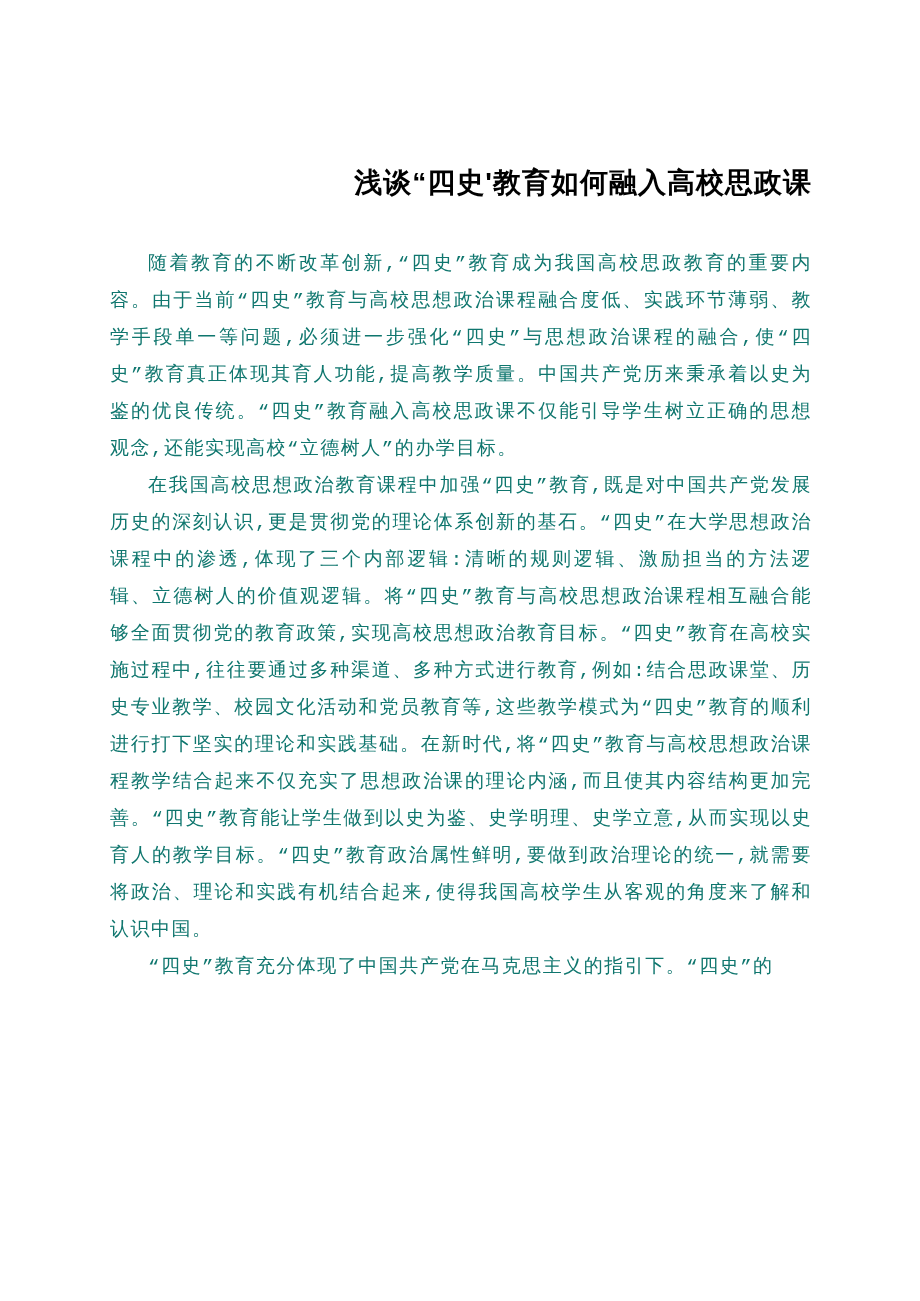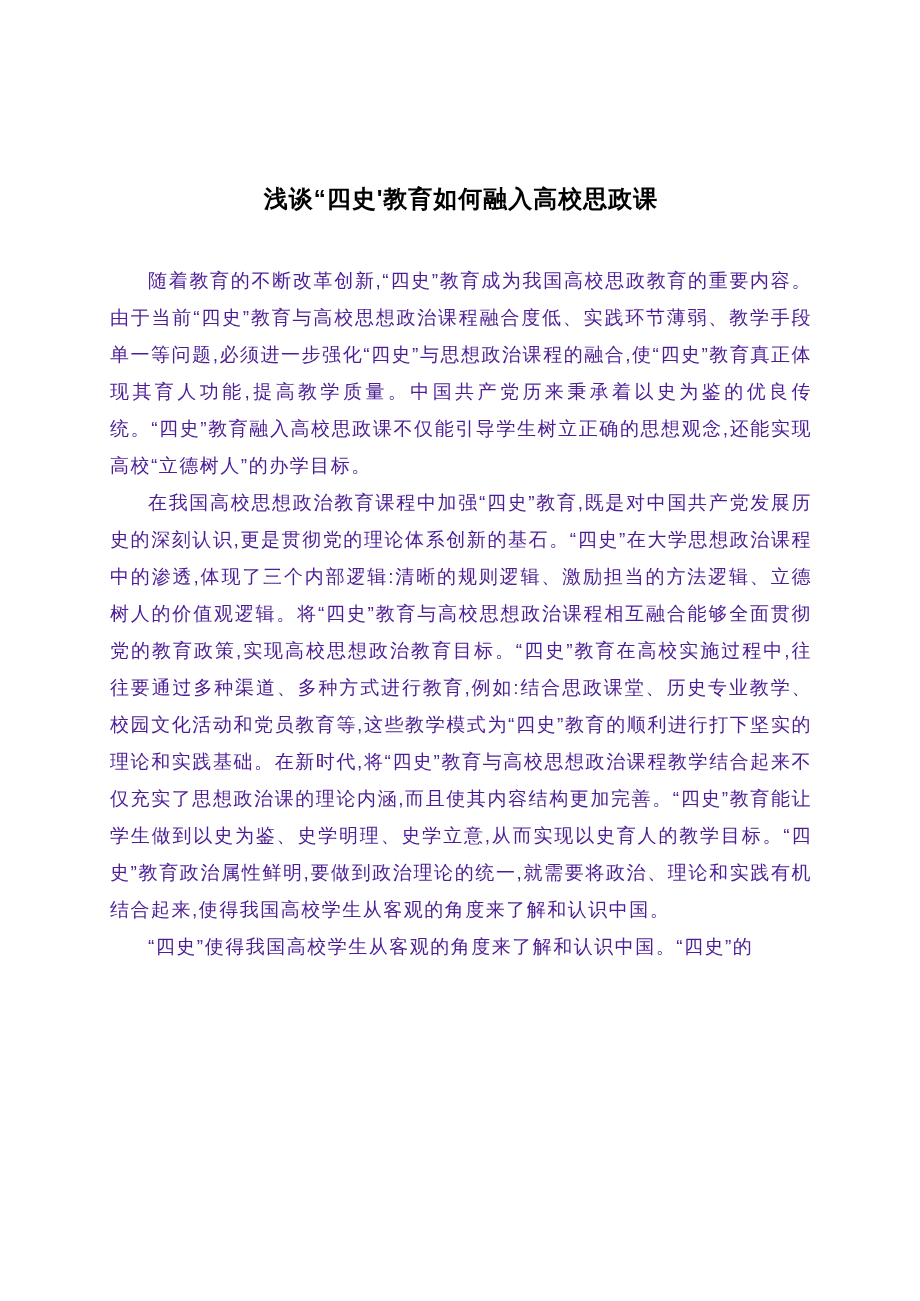--- a/index.html
+++ b/index.html
@@ -12,47 +12,47 @@
     width: 920px;
     height: 1301px;
     margin: 0 auto;
     background: #ffffff;
     box-sizing: border-box;
     padding: 168px 108px 0 110px;
     color: #000000;
     overflow: hidden;
   }
   .doc-title {
-    margin: 16px;
+    margin: 0;
     font-family: "Liberation Sans", "DejaVu Sans", sans-serif;
-    font-size: 24px;
+    font-size: 28px;
     font-weight: 700;
     line-height: 30px;
-    text-align: center;
+    text-align: right;
     letter-spacing: 1px;
     color: #000000;
   }
   .doc-body {
     margin-top: 48px;
-    font-family: Liberation Sans, sans-serif;
+    font-family: Liberation Mono, monospace;
     font-size: 19px;
     line-height: 37px;
     letter-spacing: 1.5px;
     text-align: justify;
-    color: #4c1d95;
+    color: #0f766e;
   }
   .doc-body p {
     margin: 0;
     padding: 0;
     text-indent: 2em;
   }
 </style>
 </head>
 <body>
 
 <div class="page">
   <h1 class="doc-title">浅谈“四史'教育如何融入高校思政课</h1>
   <div class="doc-body">
     <p>随着教育的不断改革创新,“四史”教育成为我国高校思政教育的重要内容。由于当前“四史”教育与高校思想政治课程融合度低、实践环节薄弱、教学手段单一等问题,必须进一步强化“四史”与思想政治课程的融合,使“四史”教育真正体现其育人功能,提高教学质量。中国共产党历来秉承着以史为鉴的优良传统。“四史”教育融入高校思政课不仅能引导学生树立正确的思想观念,还能实现高校“立德树人”的办学目标。</p>
     <p>在我国高校思想政治教育课程中加强“四史”教育,既是对中国共产党发展历史的深刻认识,更是贯彻党的理论体系创新的基石。“四史”在大学思想政治课程中的渗透,体现了三个内部逻辑:清晰的规则逻辑、激励担当的方法逻辑、立德树人的价值观逻辑。将“四史”教育与高校思想政治课程相互融合能够全面贯彻党的教育政策,实现高校思想政治教育目标。“四史”教育在高校实施过程中,往往要通过多种渠道、多种方式进行教育,例如:结合思政课堂、历史专业教学、校园文化活动和党员教育等,这些教学模式为“四史”教育的顺利进行打下坚实的理论和实践基础。在新时代,将“四史”教育与高校思想政治课程教学结合起来不仅充实了思想政治课的理论内涵,而且使其内容结构更加完善。“四史”教育能让学生做到以史为鉴、史学明理、史学立意,从而实现以史育人的教学目标。“四史”教育政治属性鲜明,要做到政治理论的统一,就需要将政治、理论和实践有机结合起来,使得我国高校学生从客观的角度来了解和认识中国。</p>
-    <p>“四史”使得我国高校学生从客观的角度来了解和认识中国。“四史”的</p>
+    <p>“四史”教育充分体现了中国共产党在马克思主义的指引下。“四史”的</p>
   </div>
 </div>
 
 </body></html>

